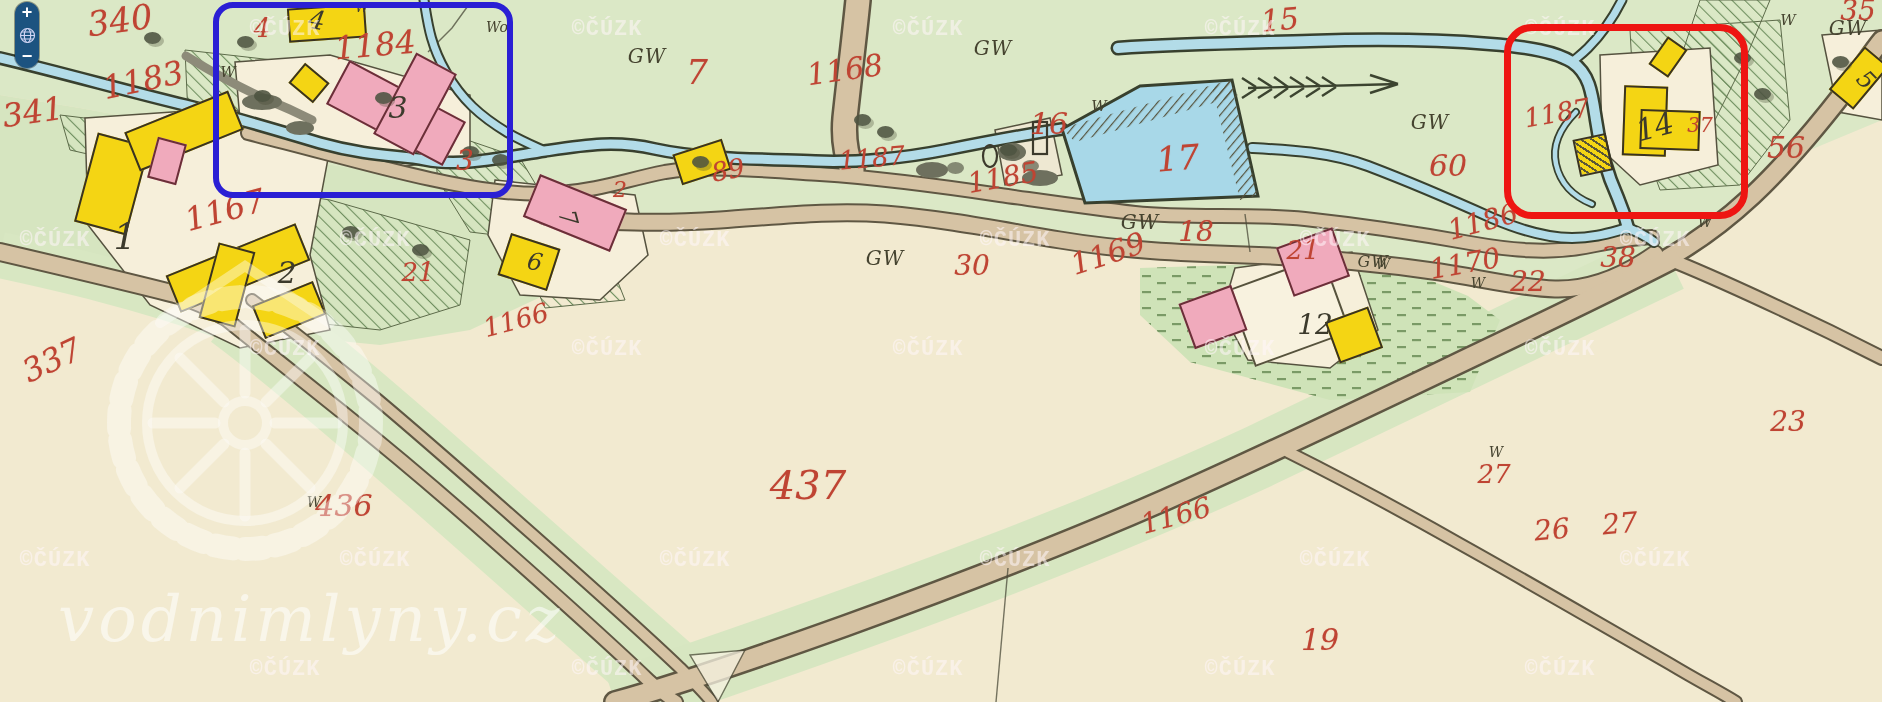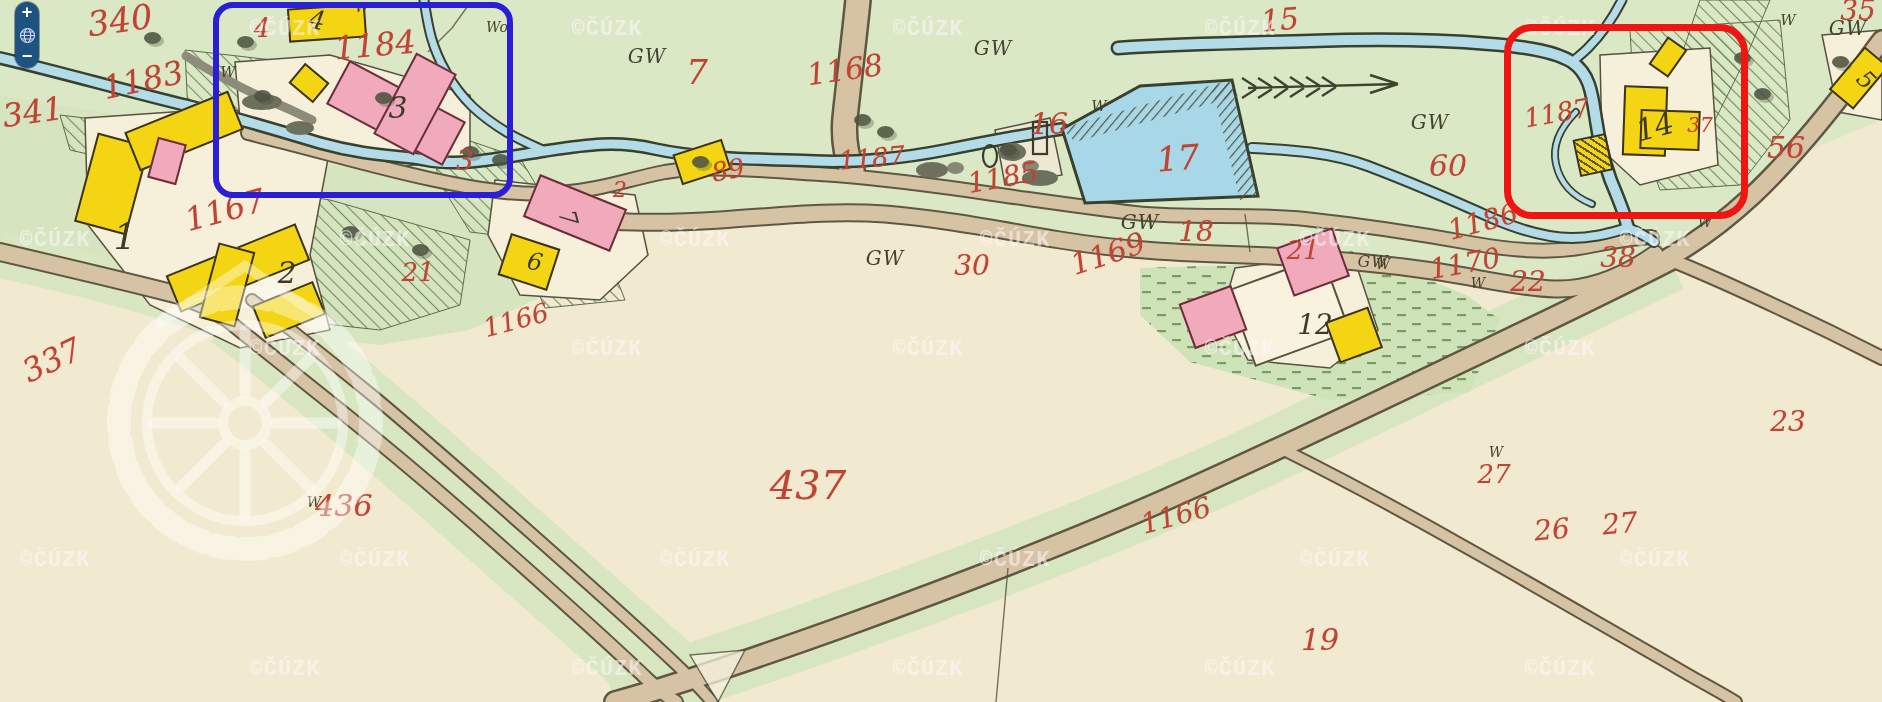--- a/index.html
+++ b/index.html
@@ -313,20 +313,21 @@
   <svg class="logo" width="320" height="330" viewBox="0 0 320 330">
     <g fill="none" stroke="rgba(255,255,255,0.5)" stroke-linecap="round">
       <path d="M75,75 L160,18 L245,75" stroke-width="10"></path>
       <circle cx="160" cy="175" r="126" stroke-width="24" stroke-dasharray="18 12"></circle>
       <circle cx="160" cy="175" r="98" stroke-width="10"></circle>
       <circle cx="160" cy="175" r="22" stroke-width="10"></circle>
       <path stroke-width="11" d="M190,175 L252,175 M181,196 L225,240 M160,205 L160,268 M139,196 L95,240 M130,175 L68,175 M139,154 L95,110 M160,145 L160,82 M181,154 L225,110"></path>
     </g>
   </svg>
 
+  <div class="brand">vodnimlyny.cz</div>
 
   <div class="ann blue" id="ann-blue" style="border-color: rgb(42, 31, 212);"></div>
   <div class="ann red" id="ann-red" style="border-color: rgb(238, 21, 18);"></div>
 
   <div class="zoomctl">
     <div class="zbtn">+</div>
     <div class="zglobe">
       <svg width="17" height="17" viewBox="0 0 17 17" fill="none" stroke="#cfd3f2" stroke-width="1.2">
         <circle cx="8.5" cy="8.5" r="7"></circle>
         <ellipse cx="8.5" cy="8.5" rx="3.2" ry="7"></ellipse>

